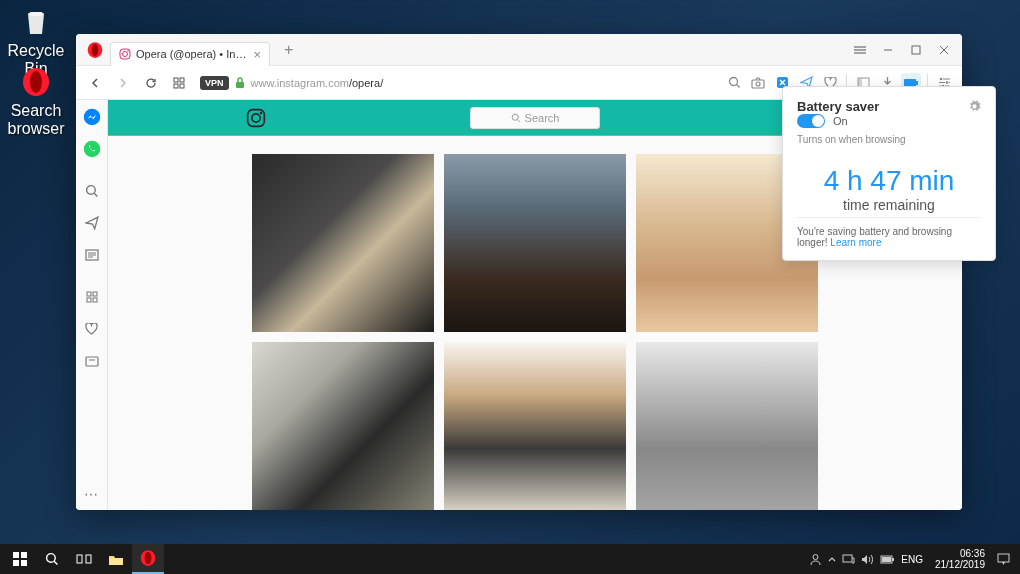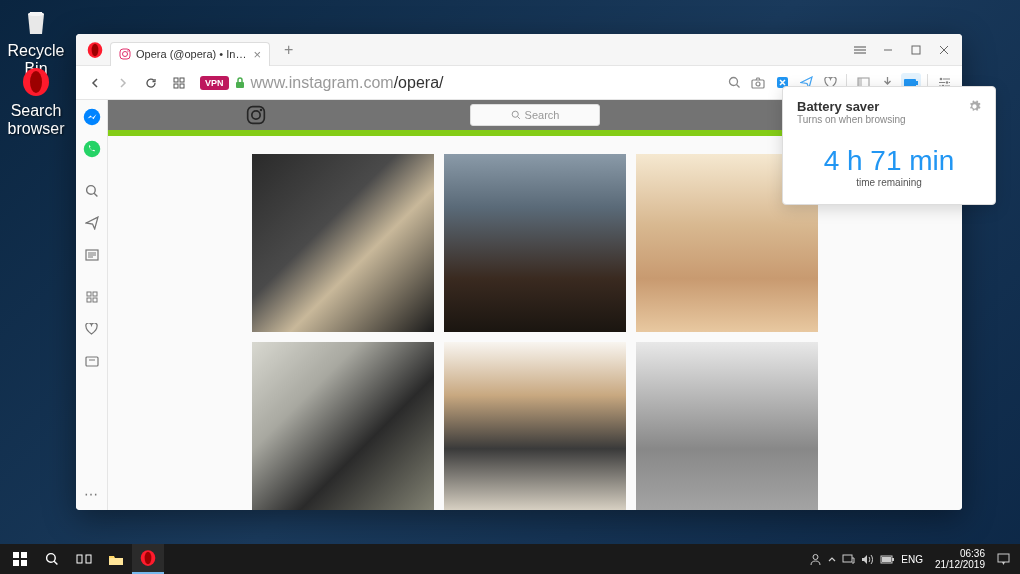--- a/index.html
+++ b/index.html
@@ -18,38 +18,38 @@
 .tab-title { white-space: nowrap; overflow: hidden; text-overflow: ellipsis; color: #333; }
 .tab-close { margin-left: 6px; color: #888; font-size: 13px; cursor: pointer; }
 .new-tab { margin-left: 8px; color: #888; font-size: 16px; cursor: pointer; padding: 0 6px; }
 .titlebar-spacer { flex: 1; }
 .win-controls { display: flex; gap: 0; }
 .win-btn { width: 28px; height: 24px; display: flex; align-items: center; justify-content: center; cursor: pointer; color: #666; font-size: 12px; }
 
 .toolbar { height: 34px; background: #fff; display: flex; align-items: center; padding: 0 8px; gap: 6px; border-bottom: 1px solid #e5e5e5; }
 .nav-btn { width: 22px; height: 22px; display: flex; align-items: center; justify-content: center; color: #888; cursor: pointer; border-radius: 3px; }
 .nav-btn.active { color: #333; }
-.vpn-badge { background: #be185d; color: #fff; font-size: 9px; font-weight: bold; padding: 2px 5px; border-radius: 3px; }
+.vpn-badge { background: #404040; color: #fff; font-size: 9px; font-weight: bold; padding: 2px 5px; border-radius: 3px; }
 .lock-icon { color: #4caf50; font-size: 12px; }
 .url-bar { flex: 1; display: flex; align-items: center; gap: 6px; padding: 0 4px; }
-.url-text { font-size: 16px; color: #999; }
+.url-text { font-size: 11px; color: #999; }
 .url-text .path { color: #333; }
 .toolbar-right { display: flex; gap: 4px; align-items: center; }
 .tb-icon { width: 20px; height: 20px; display: flex; align-items: center; justify-content: center; color: #888; cursor: pointer; border-radius: 3px; font-size: 12px; }
 .tb-icon.active { background: #e3f2fd; }
 .divider { width: 1px; height: 18px; background: #ddd; margin: 0 2px; }
 
 .content-area { flex: 1; display: flex; overflow: hidden; }
 .sidebar { width: 32px; background: #fafafa; border-right: 1px solid #e5e5e5; display: flex; flex-direction: column; align-items: center; padding: 8px 0; gap: 14px; }
 .sidebar-icon { width: 18px; height: 18px; display: flex; align-items: center; justify-content: center; color: #777; cursor: pointer; font-size: 14px; }
 .sidebar-spacer { flex: 1; }
 .sidebar-dots { color: #777; font-size: 14px; letter-spacing: 1px; cursor: pointer; }
 
 .page-content { flex: 1; background: #fafafa; overflow: hidden; position: relative; }
-.insta-header { height: 36px; background: #737373; border-bottom: 6px solid #84cc16; display: flex; align-items: center; padding: 0 16px; position: relative; }
+.insta-header { height: 36px; background: #14b8a6; border-bottom: 1px solid #84cc16; display: flex; align-items: center; padding: 0 16px; position: relative; }
 .insta-logo { position: absolute; left: 138px; font-size: 18px; }
 .insta-search { position: absolute; left: 50%; transform: translateX(-50%); width: 130px; height: 22px; background: #fafafa; border: 1px solid #ddd; border-radius: 3px; display: flex; align-items: center; justify-content: center; font-size: 11px; color: #999; gap: 4px; }
 
 .insta-grid { padding: 18px 0 0 144px; display: grid; grid-template-columns: repeat(3, 182px); gap: 10px; }
 .grid-img { width: 182px; height: 178px; background: #ccc; position: relative; overflow: hidden; }
 
 
 .img1 { background: linear-gradient(135deg, #2a2a2a 0%, #4a4a4a 40%, #c8b89a 60%, #1a1a1a 100%); }
 .img2 { background: linear-gradient(180deg, #8a9aa8 0%, #5a6a78 30%, #3a2a20 70%, #1a1510 100%); }
 .img3 { background: linear-gradient(180deg, #f5e8d0 0%, #d8b890 40%, #c89a70 70%, #e8c8a0 100%); }
@@ -61,21 +61,21 @@
 .bp-header { display: flex; justify-content: space-between; align-items: center; margin-bottom: 0; font-weight: bold; }
 .bp-title { font-size: 13px; color: #333; }
 .bp-gear { color: #aaa; font-size: 13px; cursor: pointer; }
 .bp-toggle-row { display: flex; align-items: center; gap: 8px; margin-bottom: 6px; }
 .toggle { width: 28px; height: 14px; background: #2196f3; border-radius: 8px; position: relative; cursor: pointer; }
 .toggle::after { content: ''; position: absolute; right: 1px; top: 1px; width: 12px; height: 12px; background: #fff; border-radius: 50%; }
 .toggle-label { font-size: 11px; color: #555; }
 .bp-hint { font-size: 10px; color: #888; margin-bottom: 20px; }
 .bp-time { text-align: center; margin-bottom: 4px; }
 .bp-time-val { font-size: 28px; color: #2196f3; font-weight: 300; }
-.bp-time-label { font-size: 10px; color: #555; }
+.bp-time-label { font-size: 14px; color: #555; }
 .bp-footer { font-size: 10px; color: #666; border-top: 1px solid #eee; padding-top: 8px; }
 .bp-footer a { color: #2196f3; text-decoration: none; }
 
 .taskbar { position: absolute; bottom: 0; left: 0; right: 0; height: 30px; background: #1a1a1a; display: flex; align-items: center; padding: 0 4px; }
 .tb-item { width: 32px; height: 30px; display: flex; align-items: center; justify-content: center; color: #fff; cursor: pointer; font-size: 13px; }
 .tb-item.running { border-bottom: 2px solid #76b9ed; background: rgba(255,255,255,0.08); }
 .tb-spacer { flex: 1; }
 .systray { display: flex; align-items: center; gap: 6px; color: #fff; font-size: 10px; padding: 0 6px; }
 .systray-icon { color: #ccc; font-size: 11px; cursor: pointer; }
 .clock { text-align: right; line-height: 1.1; font-size: 10px; padding: 0 6px; cursor: pointer; }
@@ -333,24 +333,31 @@
 
 <div class="battery-popup">
   <div class="bp-header">
     <span class="bp-title">Battery saver</span>
     <span class="bp-gear">
       <svg width="13" height="13" viewBox="0 0 24 24">
           <path fill="#aaa" d="M12 8a4 4 0 1 0 0 8 4 4 0 0 0 0-8zm9 4l2 1-1 3-2-1a8 8 0 0 1-2 2l1 2-3 1-1-2a8 8 0 0 1-3 0l-1 2-3-1 1-2a8 8 0 0 1-2-2l-2 1-1-3 2-1a8 8 0 0 1 0-3l-2-1 1-3 2 1a8 8 0 0 1 2-2l-1-2 3-1 1 2a8 8 0 0 1 3 0l1-2 3 1-1 2a8 8 0 0 1 2 2l2-1 1 3-2 1a8 8 0 0 1 0 3z"></path>
         </svg>
     </span>
   </div>
+  <div class="bp-toggle-row">
+    <div class="toggle"></div>
+    <span class="toggle-label">On</span>
+  </div>
   <div class="bp-hint">Turns on when browsing</div>
   <div class="bp-time">
-    <div class="bp-time-val">4 h 71 min</div>
+    <div class="bp-time-val">4 h 47 min</div>
     <div class="bp-time-label">time remaining</div>
+  </div>
+  <div class="bp-footer">
+    <span>You're saving battery and browsing longer! </span><a href="#">Learn more</a>
   </div>
 </div>
 
 <div class="taskbar">
   <div class="tb-item">
       <svg width="14" height="14" viewBox="0 0 14 14">
         <rect x="0" y="0" width="6" height="6" fill="#fff"></rect>
         <rect x="8" y="0" width="6" height="6" fill="#fff"></rect>
         <rect x="0" y="8" width="6" height="6" fill="#fff"></rect>
         <rect x="8" y="8" width="6" height="6" fill="#fff"></rect>

